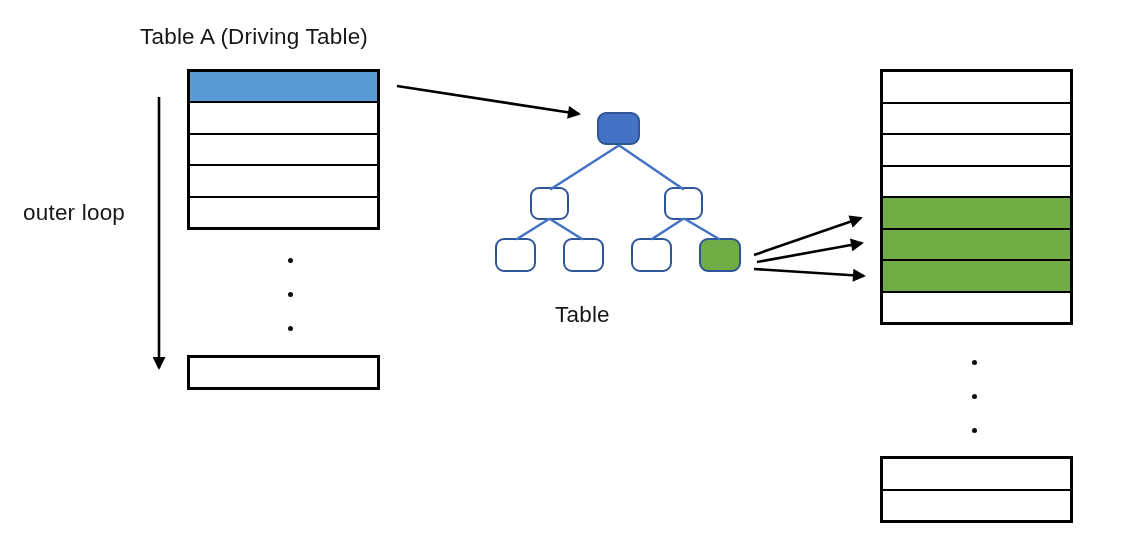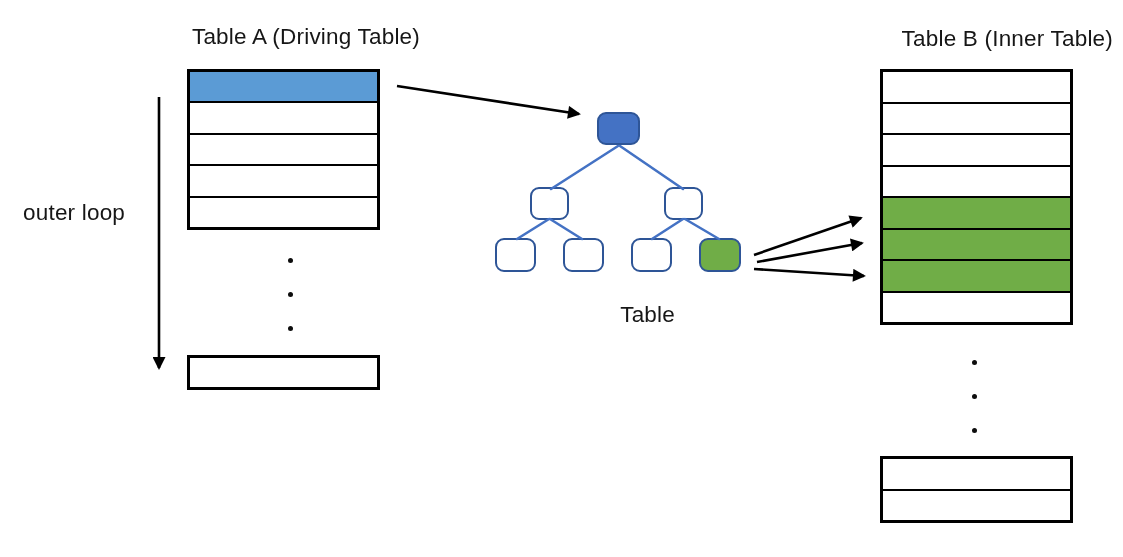--- a/index.html
+++ b/index.html
@@ -13,21 +13,21 @@
   }
   .canvas { position: absolute; left: 0; top: 0; width: 1123px; height: 557px; }
 
   .diagram-label {
     position: absolute;
     font-size: 22.5px;
     letter-spacing: 0.2px;
     color: #161616;
     white-space: nowrap;
   }
-  .centered { text-align: right; }
+  .centered { text-align: left; }
 
   
   .dtable {
     position: absolute;
     border: 3px solid #000;
     background: #fff;
     display: flex;
     flex-direction: column;
     box-sizing: border-box;
   }
@@ -68,21 +68,20 @@
   }
   .edge  { stroke: var(--edge-blue); stroke-width: 2.6; stroke-linecap: round; fill: none; }
   .barrow { stroke: #000; stroke-width: 2.6; fill: none; }
 </style>
 </head>
 <body>
 
 <div class="canvas">
 
   <div class="diagram-label centered" style="left:140px; top:24px; width:280px;">Table A (Driving Table)</div>
-  <div class="diagram-label centered" style="left:855px; top:26px; width:258px;">Table B (Inner Table)</div>
 
   <div class="dtable" style="left:187px; top:69px; width:193px; height:161px;">
       <div class="trow highlight-blue"></div>
       <div class="trow"></div>
       <div class="trow"></div>
       <div class="trow"></div>
       <div class="trow"></div>
     </div>
   <div class="vdots" style="left:288px; top:258px;">
       <div class="dot"></div>

